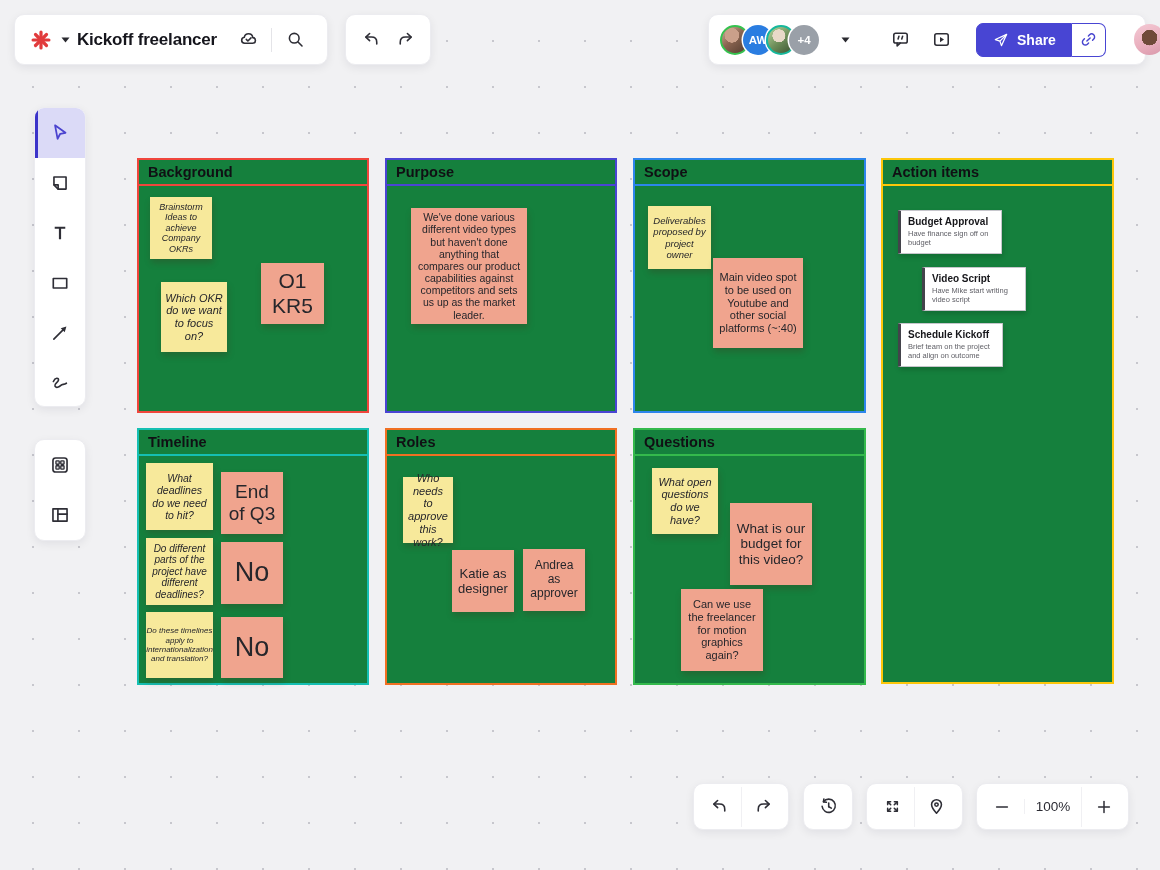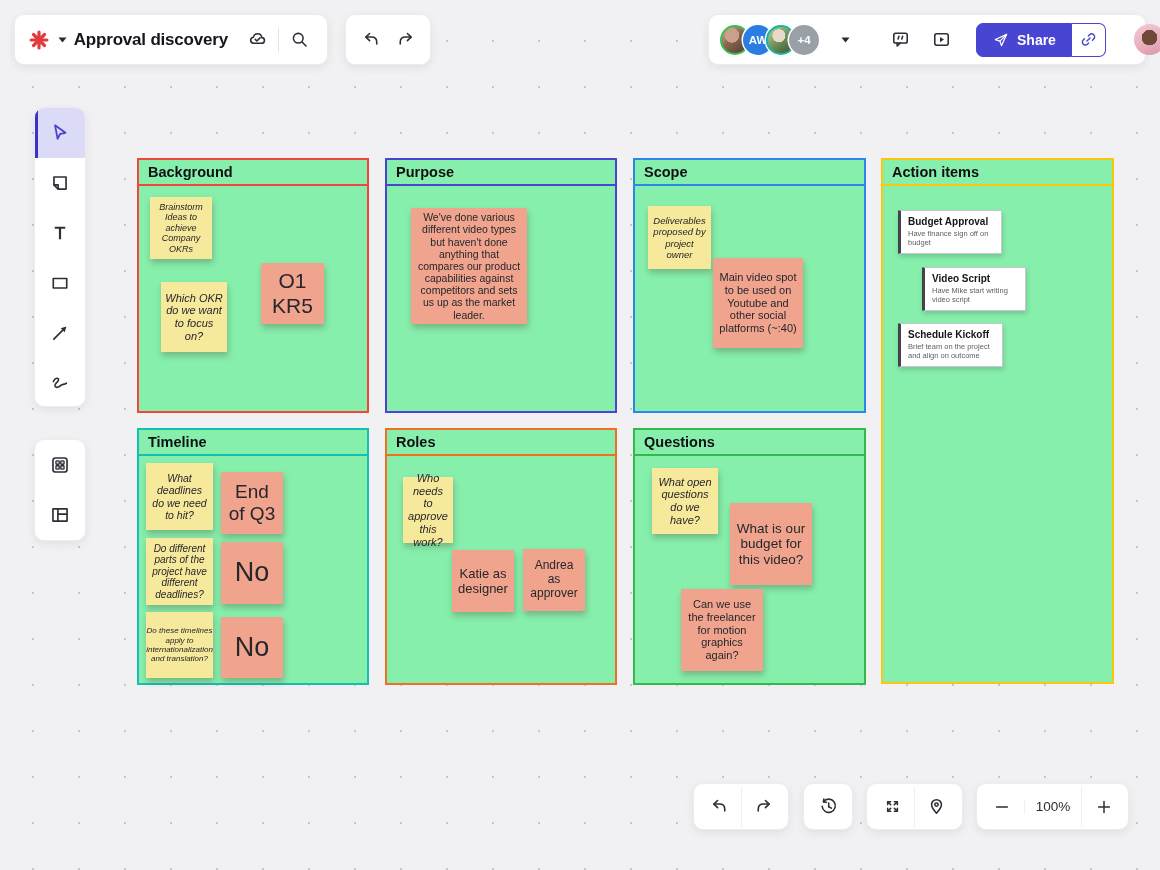--- a/index.html
+++ b/index.html
@@ -61,21 +61,21 @@
   }
 
   
   #tools-panel { left:34px; top:107px; width:52px; height:300px; flex-direction:column; padding:0; overflow:hidden; }
   #tools2-panel { left:34px; top:439px; width:52px; height:102px; flex-direction:column; padding:0; overflow:hidden; }
   .tool-cell { width:52px; height:50px; display:flex; align-items:center; justify-content:center; position:relative; flex:none; }
   .tool-cell.active { background:#dbdaf7; }
   .tool-cell.active::before { content:""; position:absolute; left:0; top:0; bottom:0; width:4px; background:#3b33c9; }
 
   
-  .frame { position:absolute; background:#86efac; border:2px solid var(--fc); }
+  .frame { position:absolute; background:#15803d; border:2px solid var(--fc); }
   .frame-title { height:26px; line-height:25px; border-bottom:2px solid var(--fc);
     font-weight:bold; font-size:14.5px; color:#101014; padding-left:9px; }
   .sticky {
     position:absolute; display:flex; align-items:center; justify-content:center;
     text-align:center; padding:4px; line-height:1.16; color:#26262b;
     box-shadow:1px 4px 6px rgba(70,45,30,.28);
   }
   .sticky.yellow { background:#f7e99b;font-style:italic; }
   .sticky.salmon { background:#f0a48e; }
   .sticky.italic { font-style:italic; }
@@ -165,21 +165,21 @@
         <line x1="5" y1="5" x2="15" y2="15"></line>
           <line x1="15" y1="5" x2="5" y2="15"></line>
       </g>
     </svg>
   </span>
   <span style="display:flex">
     <svg width="9" height="6" viewBox="0 0 9 6">
         <polygon points="0.5,0.5 8.5,0.5 4.5,5.5" fill="#2a2a30"></polygon>
       </svg>
   </span>
-  <span class="board-title">Approval discovery</span>
+  <span class="board-title">Kickoff freelancer</span>
   <span class="icon-btn">
     <svg width="21" height="21" viewBox="0 0 20 20">
       <path class="ic" d="M6.4 13.6h7.5c1.5 0 2.7-1.2 2.7-2.7 0-1.4-1.1-2.6-2.5-2.7C13.8 6.1 12.1 4.6 10 4.6 8 4.6 6.4 6 6 7.9c-1.4.2-2.5 1.4-2.5 2.9 0 1.6 1.3 2.8 2.9 2.8z"></path>
       <polyline class="ic" points="7.9 9.9 9.4 11.4 12.4 8.4"></polyline>
     </svg>
   </span>
   <span class="vdiv"></span>
   <span class="icon-btn">
     <svg width="21" height="21" viewBox="0 0 20 20">
       <circle class="ic" cx="8.8" cy="8.8" r="4.6"></circle>

